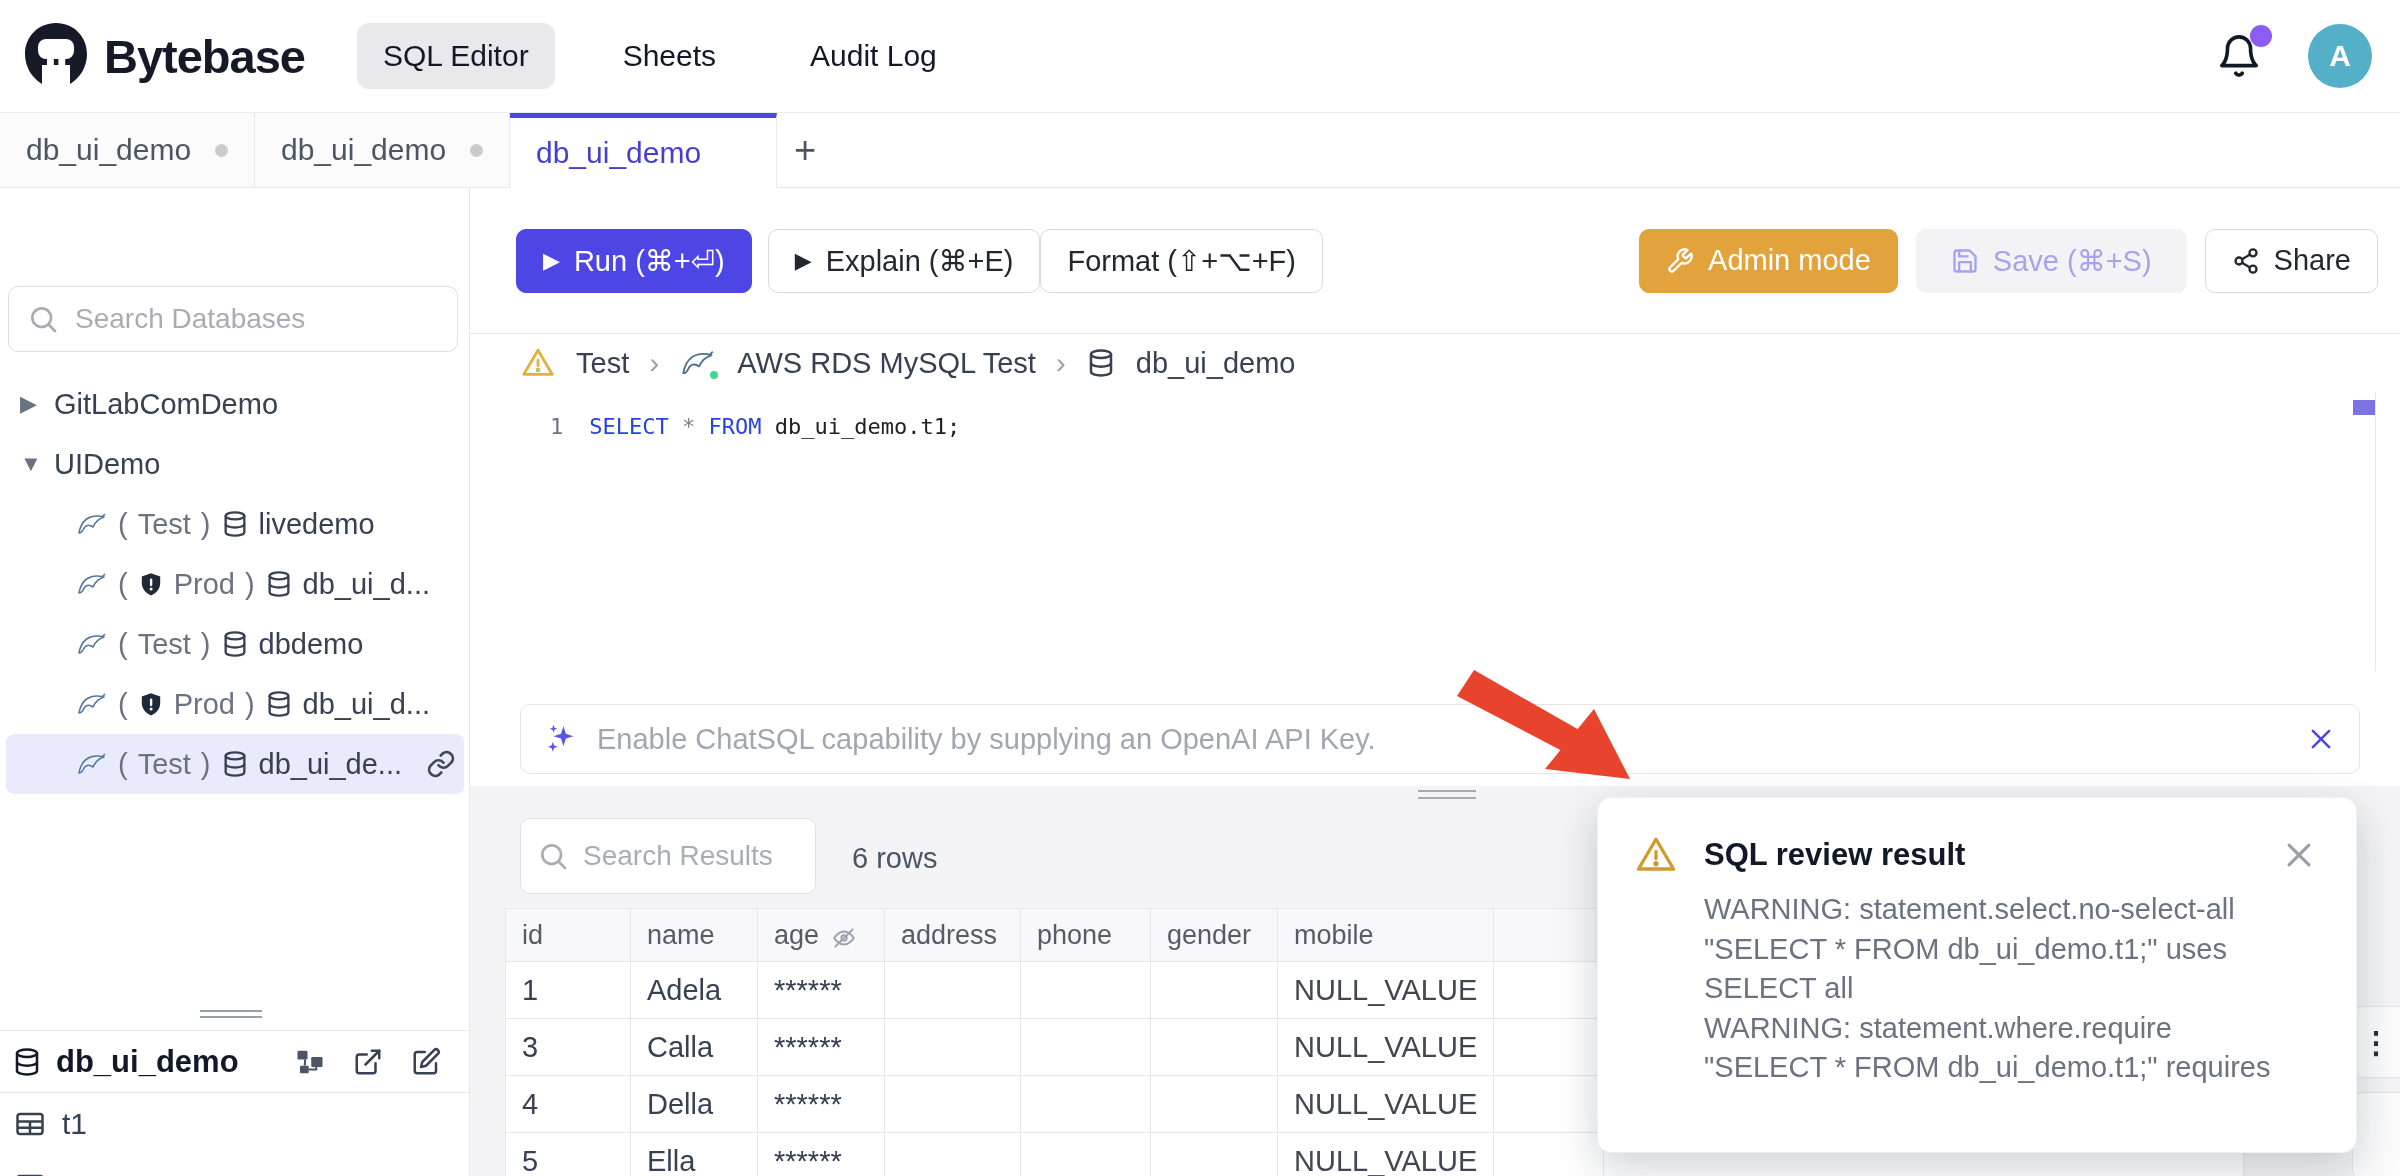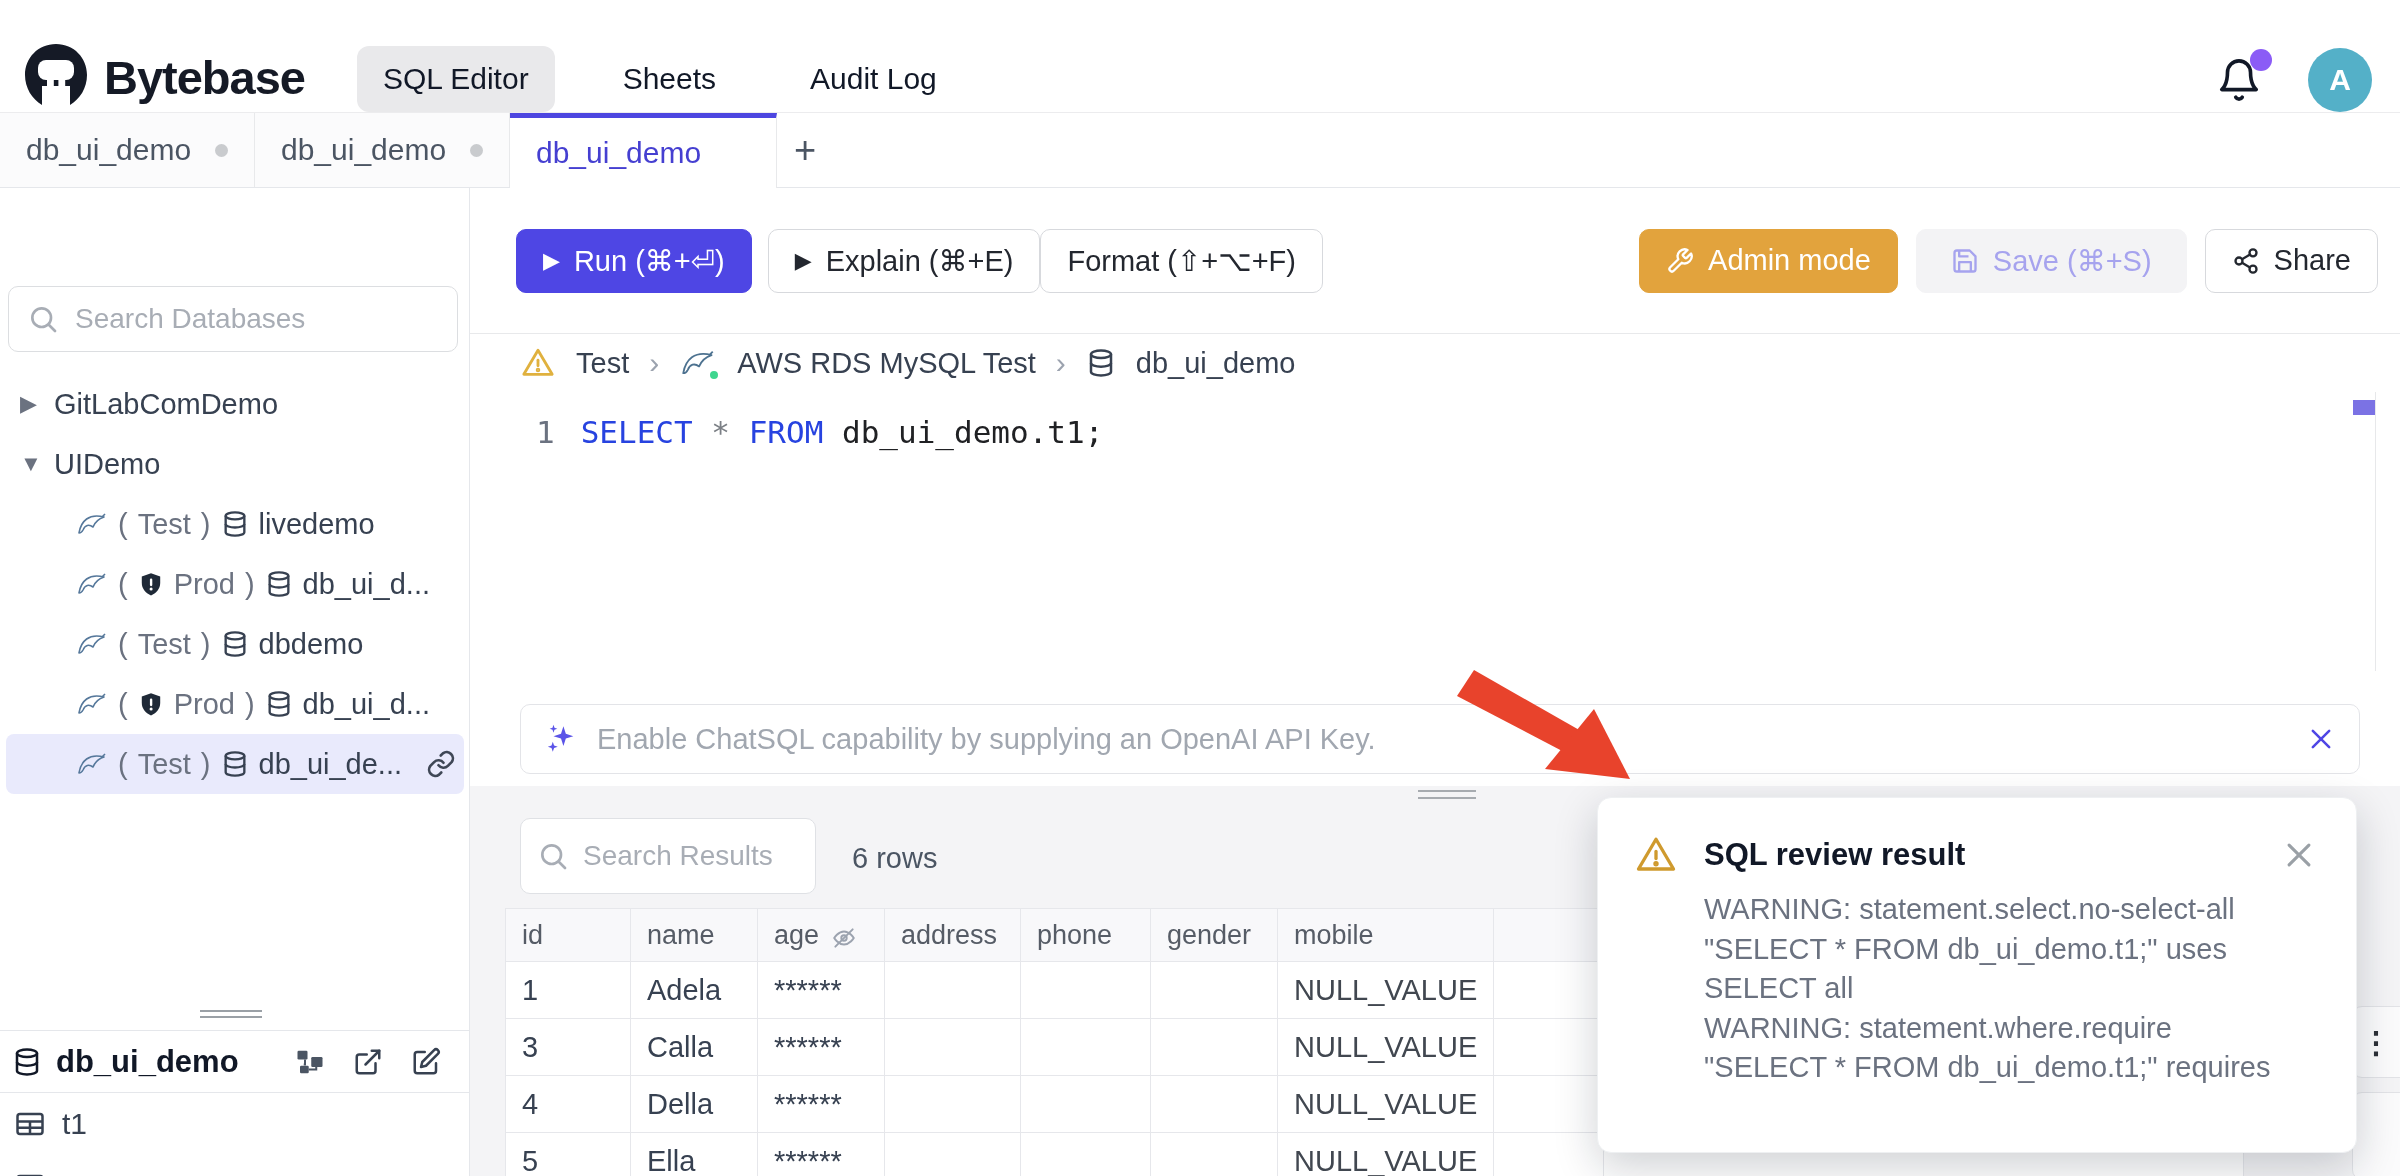--- a/index.html
+++ b/index.html
@@ -3,21 +3,21 @@
 <meta charset="utf-8">
 <style>
   * { margin:0; padding:0; box-sizing:border-box; }
   html,body { width:2400px; height:1176px; overflow:hidden; background:#fff;
     font-family:"Liberation Sans", sans-serif; color:#1f2329; }
   #app { position:relative; width:2400px; height:1176px; }
   svg { display:block; }
 
   
   .topbar { position:absolute; left:0; top:0; width:2400px; height:112px;
-    display:flex; align-items:flex-end; background:#fff; }
+    display:flex; align-items:center; background:#fff; }
   .logo-wrap { display:flex; align-items:center; gap:14px; margin-left:22px; }
   .brand { font-size:47px; font-weight:800; letter-spacing:-1px; color:#151a26; }
   .nav { display:flex; align-items:center; gap:42px; margin-left:52px; }
   .nav-item { font-size:30px; color:#111827; padding:16px 26px; border-radius:12px; cursor:pointer; }
   .nav-item.active { background:#e9e9eb; font-weight:500; }
   .top-right { margin-left:auto; display:flex; align-items:center; gap:46px; margin-right:28px; }
   .bell { position:relative; color:#111827; }
   .bell-dot { position:absolute; right:-10px; top:-8px; width:22px; height:22px; border-radius:50%; background:#8b5cf6; }
   .avatar { width:64px; height:64px; border-radius:50%; background:#54b0c8; color:#fff;
     font-size:30px; font-weight:700; display:flex; align-items:center; justify-content:center; }
@@ -74,22 +74,22 @@
   .tri { font-size:22px; }
 
   .crumbs { position:absolute; left:0; top:146px; width:1930px; height:58px;
     display:flex; align-items:center; gap:20px; padding-left:50px; font-size:29px; color:#374151; }
   .crumb-sep { color:#9ca3af; font-size:30px; }
   .dolphin-wrap { position:relative; }
   .green-dot { position:absolute; right:-4px; bottom:-2px; width:14px; height:14px;
     border-radius:50%; background:#3fd68f; border:3px solid #fff; }
 
   .editor { position:absolute; left:0; top:204px; width:1930px; height:295px; }
-  .code-line { position:absolute; left:66px; top:22px; font-family:"DejaVu Sans Mono", monospace;
-    font-size:31px; color:#202124; white-space:pre; }
+  .code-line { position:absolute; left:80px; top:22px; font-family:"DejaVu Sans Mono", monospace;
+    font-size:22px; color:#202124; white-space:pre; }
   .lineno { color:#6b7280; margin-right:26px; }
   .kw { color:#2743e0; }
   .op { color:#7c8086; }
   .ruler { position:absolute; right:24px; top:0; bottom:16px; border-left:1px solid #e7e8ea; }
   .ruler-mark { position:absolute; right:1px; top:8px; width:22px; height:15px; background:#7b72e4; }
   .editor-border { position:absolute; left:0; top:499px; width:1930px; border-top:1px solid #e7e8ea; }
 
   .banner { position:absolute; left:50px; top:516px; width:1840px; height:70px; background:#fff;
     border:1px solid #e3e4e8; border-radius:10px; display:flex; align-items:center; gap:18px; padding:0 24px; }
   .banner-text { color:#a1a7b0; font-size:29px; }

